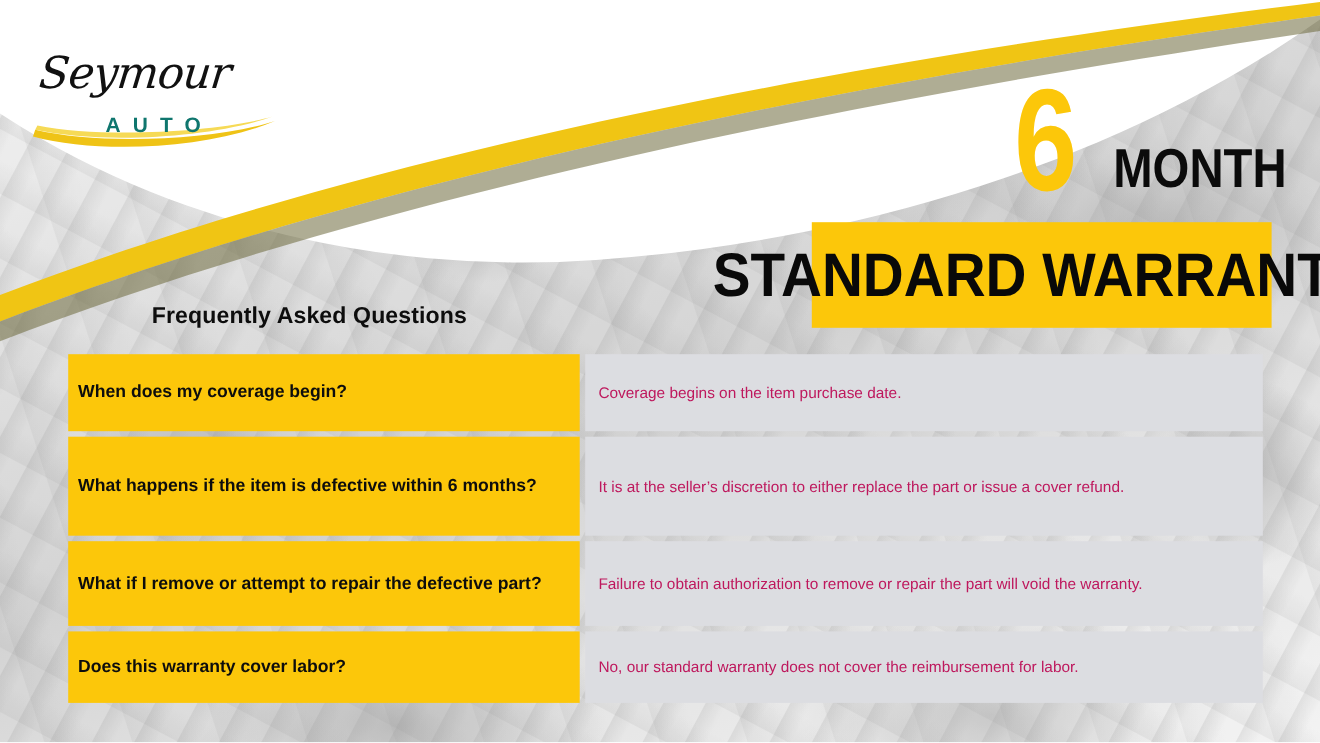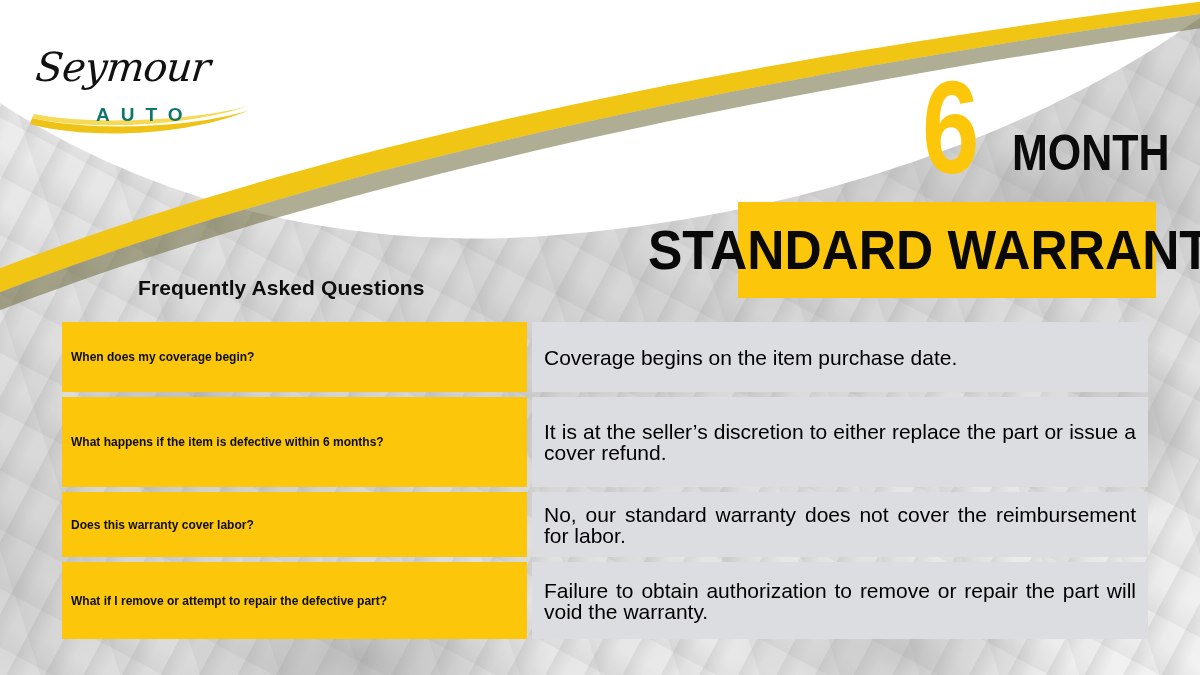--- a/index.html
+++ b/index.html
@@ -103,32 +103,32 @@
   .faq-row{ display:flex; margin-bottom:5px; }
   .faq-row:last-child{ margin-bottom:0; }
   .faq-q{
     width:465px; flex:0 0 465px;
     background:#FCC70A;
     padding:14px 9px 14px 9px;
     display:flex; align-items:center;
   }
   .faq-q span{
     font-family:"Liberation Sans", sans-serif;
-    font-weight:700; font-size:12px; line-height:20px; color:#0d0d0d;
+    font-weight:700; font-size:16px; line-height:20px; color:#0d0d0d;
   }
   .faq-a{
     flex:1 1 auto;
     background:#DCDDE1;
     padding:14px 12px 14px 12px;
     display:flex; align-items:center;
     margin-left:5px;
   }
   .faq-a span{
     font-family:"Liberation Sans", sans-serif;
-    font-weight:400; font-size:21px; line-height:21px; color:#000000;
+    font-weight:400; font-size:14px; line-height:21px; color:#be185d;
     text-align:justify; display:block; width:100%;
   }
 
   .r1 .faq-q, .r1 .faq-a{ height:70px; }
   .r2 .faq-q, .r2 .faq-a{ height:90px; }
   .r3 .faq-q, .r3 .faq-a{ height:65px; }
   .r4 .faq-q, .r4 .faq-a{ height:77px; }
 </style>
 </head>
 <body>
@@ -174,33 +174,33 @@
 
     <div class="faq-row r2">
       <div class="faq-q">
         <span>What happens if the item is defective within 6 months?</span>
       </div>
       <div class="faq-a">
         <span>It is at the seller’s discretion to either replace the part or issue a cover refund.</span>
       </div>
     </div>
 
+    <div class="faq-row r4">
+      <div class="faq-q">
+        <span>What if I remove or attempt to repair the defective part?</span>
+      </div>
+      <div class="faq-a">
+        <span>Failure to obtain authorization to remove or repair the part will void the warranty.</span>
+      </div>
+    </div>
+
     <div class="faq-row r3">
       <div class="faq-q">
         <span>Does this warranty cover labor?</span>
       </div>
       <div class="faq-a">
         <span>No, our standard warranty does not cover the reimbursement for labor.</span>
       </div>
     </div>
 
-    <div class="faq-row r4">
-      <div class="faq-q">
-        <span>What if I remove or attempt to repair the defective part?</span>
-      </div>
-      <div class="faq-a">
-        <span>Failure to obtain authorization to remove or repair the part will void the warranty.</span>
-      </div>
-    </div>
-
   </div>
 
 </div>
 
 </body></html>

